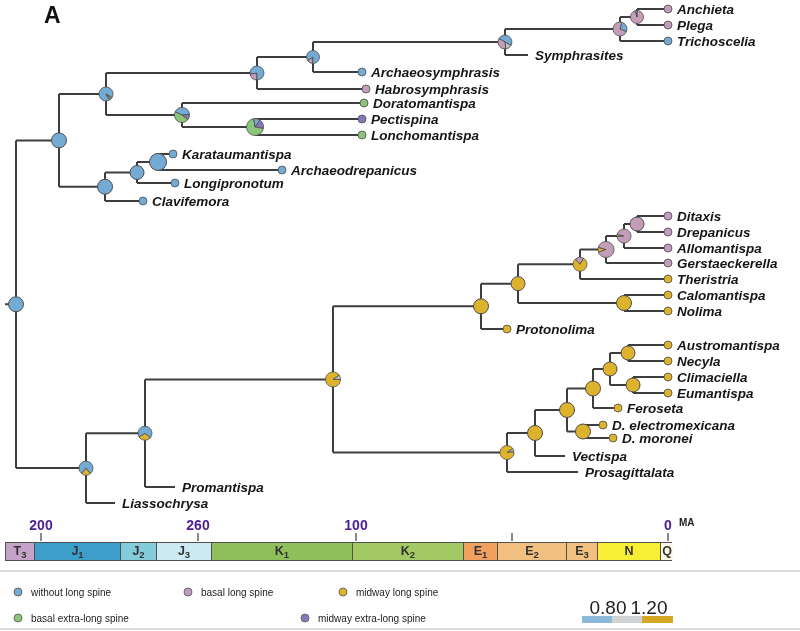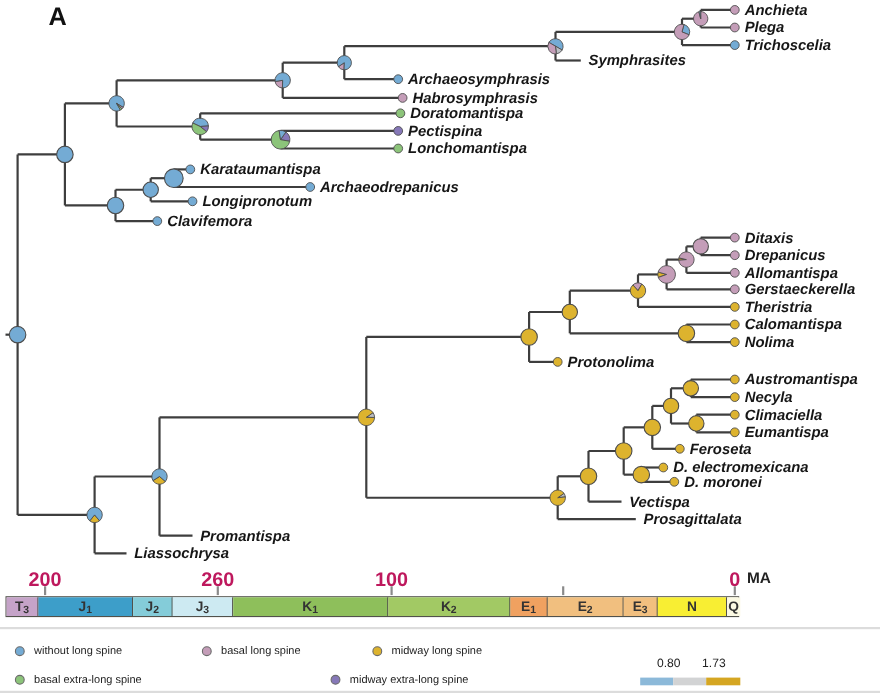--- a/index.html
+++ b/index.html
@@ -2,34 +2,34 @@
 <html><head>
 <meta charset="utf-8">
 <style>
   html,body{margin:0;padding:0;background:#fff;}
   .fig{position:relative;width:800px;height:631px;background:#fff;
        font-family:"Liberation Sans",sans-serif;overflow:hidden;}
   .panel-label{position:absolute;left:44px;top:2px;font-size:23px;font-weight:bold;color:#111;}
   .tree-svg{position:absolute;left:0;top:0;}
   .tip-text{font-family:"Liberation Sans",sans-serif;font-style:italic;font-weight:700;
             font-size:13.5px;fill:#161616;}
-  .tick-label{position:absolute;transform:translateX(-50%);font-size:18px;font-weight:600;color:#be185d;}
+  .tick-label{position:absolute;transform:translateX(-50%);font-size:14px;font-weight:600;color:#4c1d95;}
   .tick-line{position:absolute;width:2px;height:8px;background:#8a8a8a;}
-  .unit-label{position:absolute;font-size:14px;font-weight:600;color:#222;}
+  .unit-label{position:absolute;font-size:10px;font-weight:600;color:#222;}
   .geo-bar{position:absolute;left:5px;top:542px;width:667px;height:19px;
            border:1px solid #51514b;box-sizing:border-box;}
   .geo-band{position:absolute;top:0;height:100%;display:flex;align-items:center;
             justify-content:center;border-right:1px solid #51514b;box-sizing:border-box;overflow:hidden;}
   .geo-band:last-child{border-right:none;}
   .geo-main{font-size:12.5px;font-weight:700;color:#333;line-height:1;}
   .geo-sub{font-size:9.5px;font-weight:700;color:#333;line-height:1;margin-top:6px;}
   .legend-dot{position:absolute;width:9px;height:9px;border-radius:50%;
               border:1px solid #6b6b6b;transform:translate(-50%,-50%);box-sizing:border-box;}
   .legend-label{position:absolute;transform:translateY(-50%);font-size:10px;color:#222;white-space:nowrap;}
-  .rate-label{position:absolute;transform:translateX(-50%);font-size:11px;color:#222;}
+  .rate-label{position:absolute;transform:translateX(-50%);font-size:19px;color:#222;}
   .rate-seg{position:absolute;height:7px;}
   .hrule{position:absolute;left:0;width:800px;height:2px;background:#dcdcdc;}
 </style>
 </head>
 <body>
 
 <div class="fig">
   <div class="panel-label">A</div>
   <svg class="tree-svg" width="800" height="515" viewBox="0 0 800 515">
       <line x1="5" y1="304.23828125" x2="16" y2="304.23828125" stroke="#3e3e3e" stroke-width="2"></line>
@@ -300,20 +300,20 @@
       <div class="legend-label" style="left: 201px; top: 592px;">basal long spine</div>
       <div class="legend-dot" style="left: 343px; top: 592px; background: rgb(221, 179, 46);"></div>
       <div class="legend-label" style="left: 356px; top: 592px;">midway long spine</div>
       <div class="legend-dot" style="left: 18px; top: 618px; background: rgb(140, 196, 122);"></div>
       <div class="legend-label" style="left: 31px; top: 618px;">basal extra-long spine</div>
       <div class="legend-dot" style="left: 305px; top: 618px; background: rgb(134, 120, 184);"></div>
       <div class="legend-label" style="left: 318px; top: 618px;">midway extra-long spine</div>
     </div>
   <div id="rate-scale">
       <div class="rate-label" style="left: 608px; top: 597px;">0.80</div>
-      <div class="rate-label" style="left: 649px; top: 597px;">1.73</div>
+      <div class="rate-label" style="left: 649px; top: 597px;">1.20</div>
       <div class="rate-seg" style="left: 582px; top: 616px; width: 30px; background: rgb(140, 185, 217);"></div>
       <div class="rate-seg" style="left: 612px; top: 616px; width: 30px; background: rgb(210, 211, 212);"></div>
       <div class="rate-seg" style="left: 642px; top: 616px; width: 31px; background: rgb(213, 166, 34);"></div>
     </div>
   <div class="hrule" style="top:570px"></div>
   <div class="hrule" style="top:628px"></div>
 </div>
 
 </body></html>

